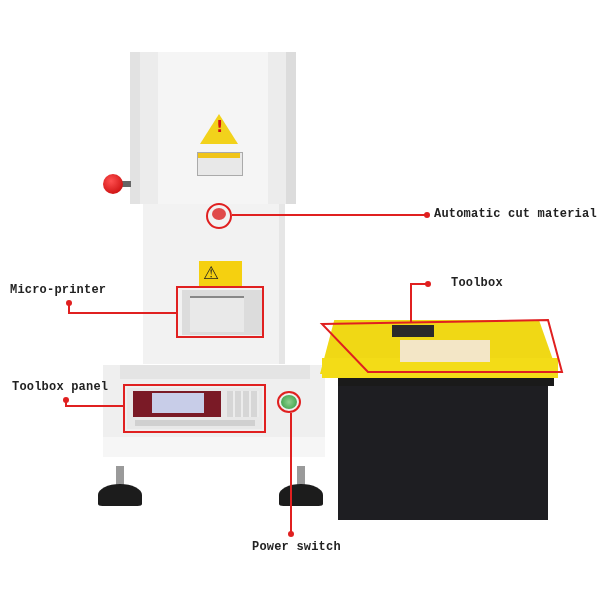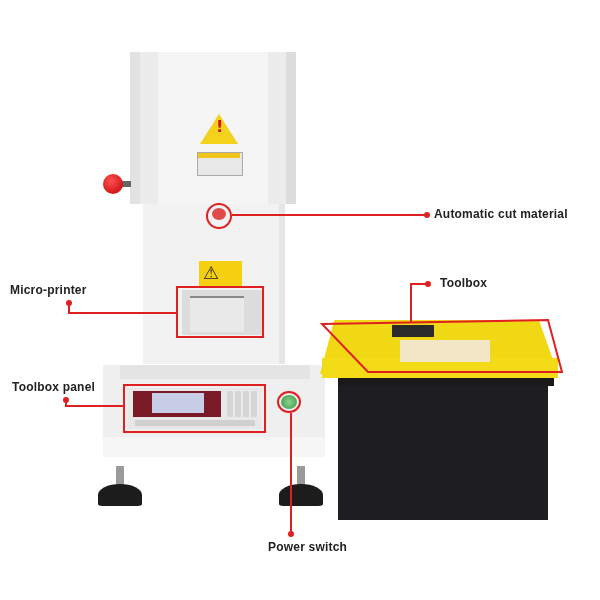--- a/index.html
+++ b/index.html
@@ -1,18 +1,18 @@
 <!DOCTYPE html>
 <html><head>
 <meta charset="utf-8">
 <style>
   html, body { margin:0; padding:0; }
   body { width:600px; height:600px; background:#ffffff; position:relative; overflow:hidden; font-family:"Liberation Mono","DejaVu Sans Mono",monospace; }
   .abs { position:absolute; }
-  .label { position:absolute; font-family:Liberation Sans, sans-serif; font-weight:bold; font-size:12px; color:#222; white-space:nowrap; letter-spacing:0.2px; }
+  .label { position:absolute; font-family:Liberation Mono, monospace; font-weight:bold; font-size:12px; color:#222; white-space:nowrap; letter-spacing:0.2px; }
   .line { position:absolute; background:#e02020; }
   .dot { position:absolute; width:6px; height:6px; border-radius:50%; background:#e02020; }
   .redbox { position:absolute; border:2px solid #e02020; box-sizing:border-box; }
   
   .head { left:130px; top:52px; width:166px; height:152px; background:#ececec; box-shadow: inset -10px 0 0 #dcdcdc, inset 10px 0 0 #e2e2e2; }
   .head-face { left:158px; top:52px; width:110px; height:152px; background:#f5f5f5; }
   .column { left:143px; top:204px; width:142px; height:160px; background:#f2f2f2; box-shadow: inset -6px 0 0 #e6e6e6; }
   .base { left:103px; top:365px; width:222px; height:92px; background:#efefef; box-shadow: inset 0 -20px 0 #f6f6f6; }
   .base-top { left:120px; top:365px; width:190px; height:14px; background:#e4e4e4; }
   .knob { left:103px; top:174px; width:20px; height:20px; border-radius:50%; background:radial-gradient(circle at 40% 35%, #ff5050, #c00000); }
@@ -92,24 +92,24 @@
 <div class="dot" style="left:66px;top:300px;"></div>
 <div class="line" style="left:68px;top:302px;width:2px;height:12px;"></div>
 <div class="line" style="left:68px;top:312px;width:108px;height:2px;"></div>
 
 <div class="redbox" style="left:123px;top:384px;width:143px;height:49px;"></div>
 <div class="label" style="left:12px;top:380px;">Toolbox panel</div>
 <div class="dot" style="left:63px;top:397px;"></div>
 <div class="line" style="left:65px;top:399px;width:2px;height:8px;"></div>
 <div class="line" style="left:65px;top:405px;width:58px;height:2px;"></div>
 
-<div class="label" style="left:440px;top:276px;">Toolbox</div>
+<div class="label" style="left:451px;top:276px;">Toolbox</div>
 <div class="dot" style="left:425px;top:281px;"></div>
 <div class="line" style="left:410px;top:283px;width:17px;height:2px;"></div>
 <div class="line" style="left:410px;top:283px;width:2px;height:40px;"></div>
 <svg class="abs" style="left:318px;top:318px;" width="246" height="58">
   <polygon points="4,6 230,2 244,54 50,54" fill="none" stroke="#e02020" stroke-width="2"></polygon>
 </svg>
 
 <div class="redbox" style="left:277px;top:391px;width:24px;height:22px;border-radius:50%;"></div>
 <div class="line" style="left:290px;top:413px;width:2px;height:120px;"></div>
 <div class="dot" style="left:288px;top:531px;"></div>
-<div class="label" style="left:268px;top:540px;">Power switch</div>
+<div class="label" style="left:252px;top:540px;">Power switch</div>
 
 </body></html>

